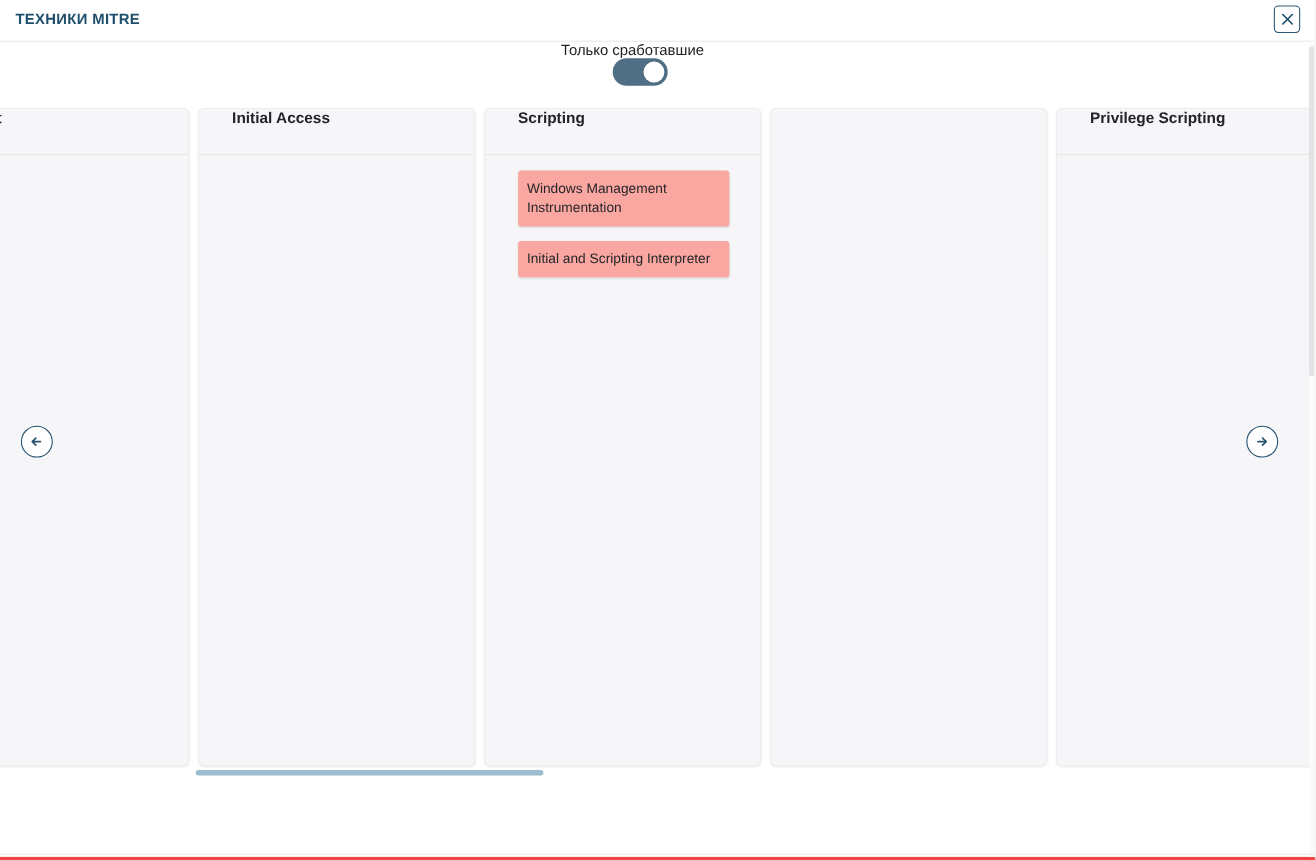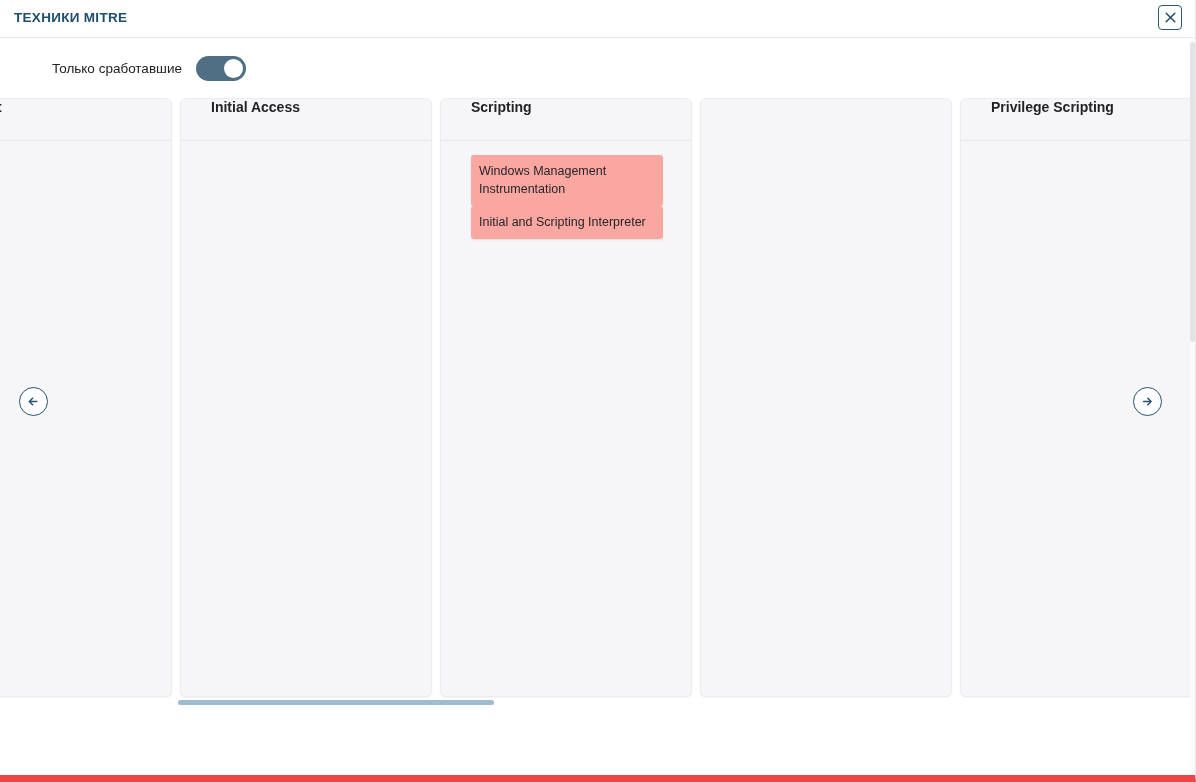--- a/index.html
+++ b/index.html
@@ -10,21 +10,21 @@
     font-family: "Liberation Sans", "DejaVu Sans", sans-serif;
     overflow: hidden;
   }
 
   #page {
     position: relative;
     width: 1196px;
     height: 782px;
     background: #ffffff;
     border-right: 1px solid #e6e6e8;
-    border-bottom: 7px solid #ef4444;
+    border-bottom: 3px solid #ef4444;
     overflow: hidden;
     padding-left: 35px;
   }
 
   
   #header {
     position: absolute;
     left: 0; top: 0;
     width: 1196px; height: 38px;
     border-bottom: 1px solid #e9e9ec;
@@ -56,20 +56,21 @@
   #close-button svg { display: block; }
 
   
   #filter-row {
     position: absolute;
     left: 0; top: 38px;
     width: 1112px; height: 60px;
     display: flex;
     align-items: center;
     padding-left: 52px;
+    flex-direction: column;
   }
   #filter-label {
     font-size: 13.5px;
     color: #222227;
     margin-right: 14px;
     white-space: nowrap;
   }
   .toggle {
     position: relative;
     width: 50px; height: 25px;
@@ -126,21 +127,21 @@
     font-size: 14px;
     font-weight: bold;
     color: #232328;
     white-space: nowrap;
   }
   .tactic-body {
     flex: 1 1 auto;
     padding: 14px 28px 10px 30px;
     display: flex;
     flex-direction: column;
-    gap: 0;
+    gap: 13px;
     overflow: hidden;
   }
   .technique-card {
     background: #fba7a1;
     border-radius: 3px;
     padding: 7px 9px 8px 8px;
     font-size: 12.5px;
     line-height: 18px;
     color: #25252a;
     box-shadow: 0 1px 2px rgba(0,0,0,0.10);

